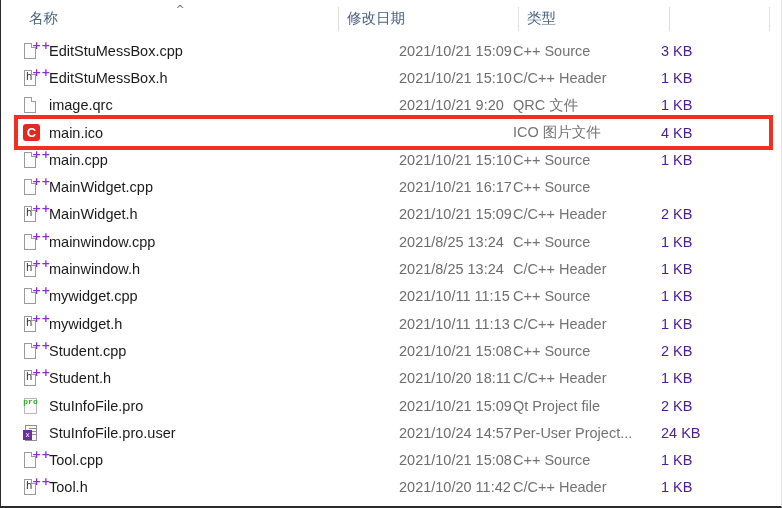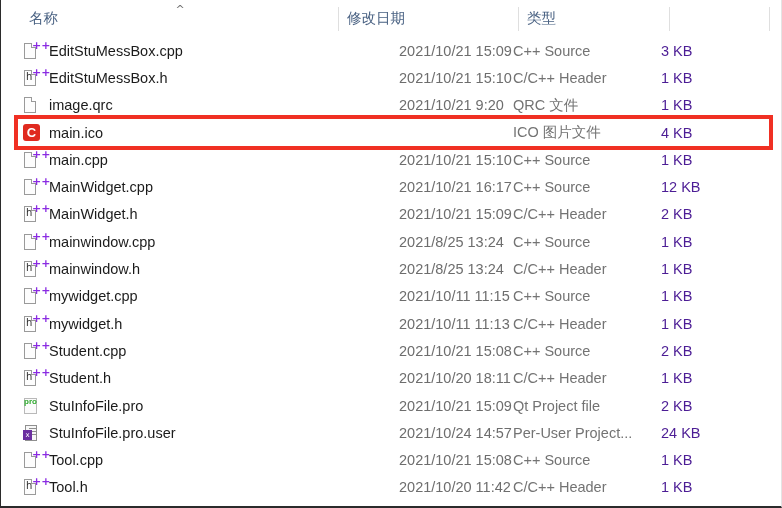--- a/index.html
+++ b/index.html
@@ -174,21 +174,21 @@
   .protxt {
     position: absolute;
     left: 0px;
     top: 0px;
     width: 15px;
     font-size: 8px;
     font-weight: bold;
     line-height: 9px;
     color: #2faa2f;
     text-align: center;
-    font-family: Liberation Sans, sans-serif;
+    font-family: Liberation Mono, monospace;
   }
   
   .usertile {
     position: absolute;
     left: 2px;
     top: 1px;
     width: 12px;
     height: 16px;
     background: #f7f7f7;
     border: 1px solid #8f8f8f;
@@ -317,21 +317,20 @@
       <div class="row">
         <div class="cell c-name">
           <span class="ico">
             <span class="sheet"></span>
             <span class="plusplus">++</span>
           </span>
           <span>MainWidget.cpp</span>
         </div>
         <div class="cell c-date">2021/10/21 16:17</div>
         <div class="cell c-type">C++ Source</div>
-        <div class="cell c-size">12 KB</div>
       </div>
       <div class="row">
         <div class="cell c-name">
           <span class="ico">
             <span class="sheet"></span>
             <span class="hletter">h</span>
             <span class="plusplus">++</span>
           </span>
           <span>MainWidget.h</span>
         </div>

